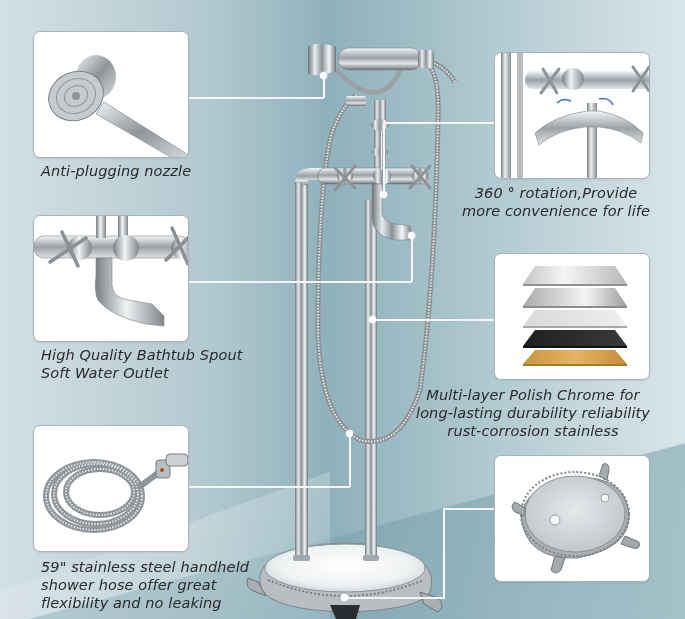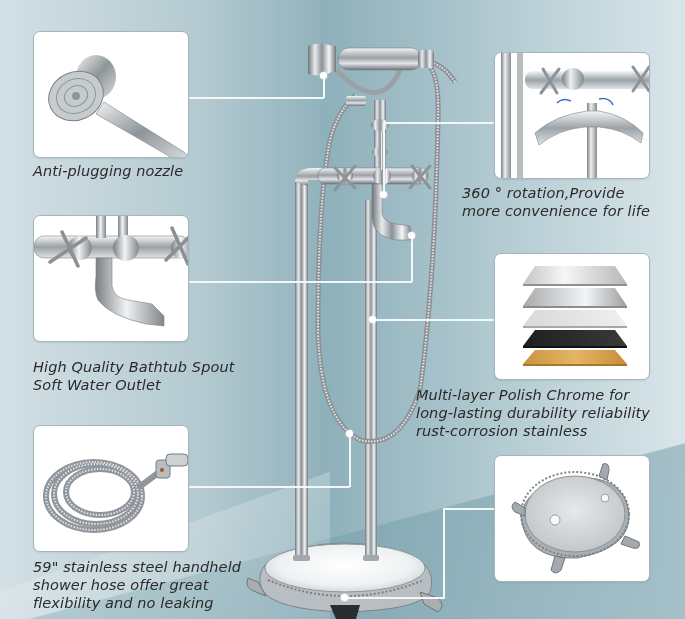--- a/index.html
+++ b/index.html
@@ -25,22 +25,23 @@
   }
   .card {
     position: absolute; background: #fff; border: 1px solid #a6b6bc;
     border-radius: 7px; overflow: hidden;
     box-shadow: 0 1px 2px rgba(0,0,0,0.08);
   }
   .caption {
     position: absolute; font-style: italic; color: #2a2a2a;
     font-size: 14.5px; line-height: 18px; letter-spacing: 0.1px;
     white-space: pre;
-  }
-  .caption.right { text-align: left; }
+    margin-left: 8px;
+  }
+  .caption.right { text-align: center; }
   .line { position: absolute; background: #f3f7f8; }
   .dot { position: absolute; width: 7px; height: 7px; border-radius: 50%; background: #fff; box-shadow: 0 0 2px rgba(255,255,255,.9); }
   svg { display: block; }
 </style>
 </head>
 <body>
 
 <div class="wall-right"></div>
 <div class="floor"></div>
 <div class="floor-left"></div>
@@ -209,21 +210,21 @@
     <circle cx="148" cy="32" r="11" fill="url(#s2)"></circle>
     <g stroke="#8a9094" stroke-width="3.5" stroke-linecap="round">
       <line x1="28" y1="16" x2="44" y2="50"></line>
         <line x1="16" y1="46" x2="52" y2="22"></line>
       <line x1="138" y1="12" x2="154" y2="48"></line>
         <line x1="132" y1="44" x2="156" y2="20"></line>
     </g>
     <path d="M62 42 L78 42 L78 70 Q80 82 94 84 L118 88 L130 100 L130 110 L112 108 Q76 100 64 84 Q60 76 62 60 Z" fill="url(#s2)" stroke="#7a8084" stroke-width=".6"></path>
   </svg>
 </div>
-<div class="caption" style="left:33px;top:358px">High Quality Bathtub Spout
+<div class="caption" style="left:33px;top:346px">High Quality Bathtub Spout
 Soft Water Outlet</div>
 
 <div class="card" style="left:494px;top:253px;width:156px;height:127px">
   <svg width="156" height="127" viewBox="0 0 156 127">
     <defs>
       <linearGradient id="L1" x1="0" x2="1">
           <stop offset="0" stop-color="#c3c5c7"></stop>
           <stop offset=".4" stop-color="#f5f6f7"></stop>
           <stop offset="1" stop-color="#b5b7b9"></stop>
         </linearGradient>

